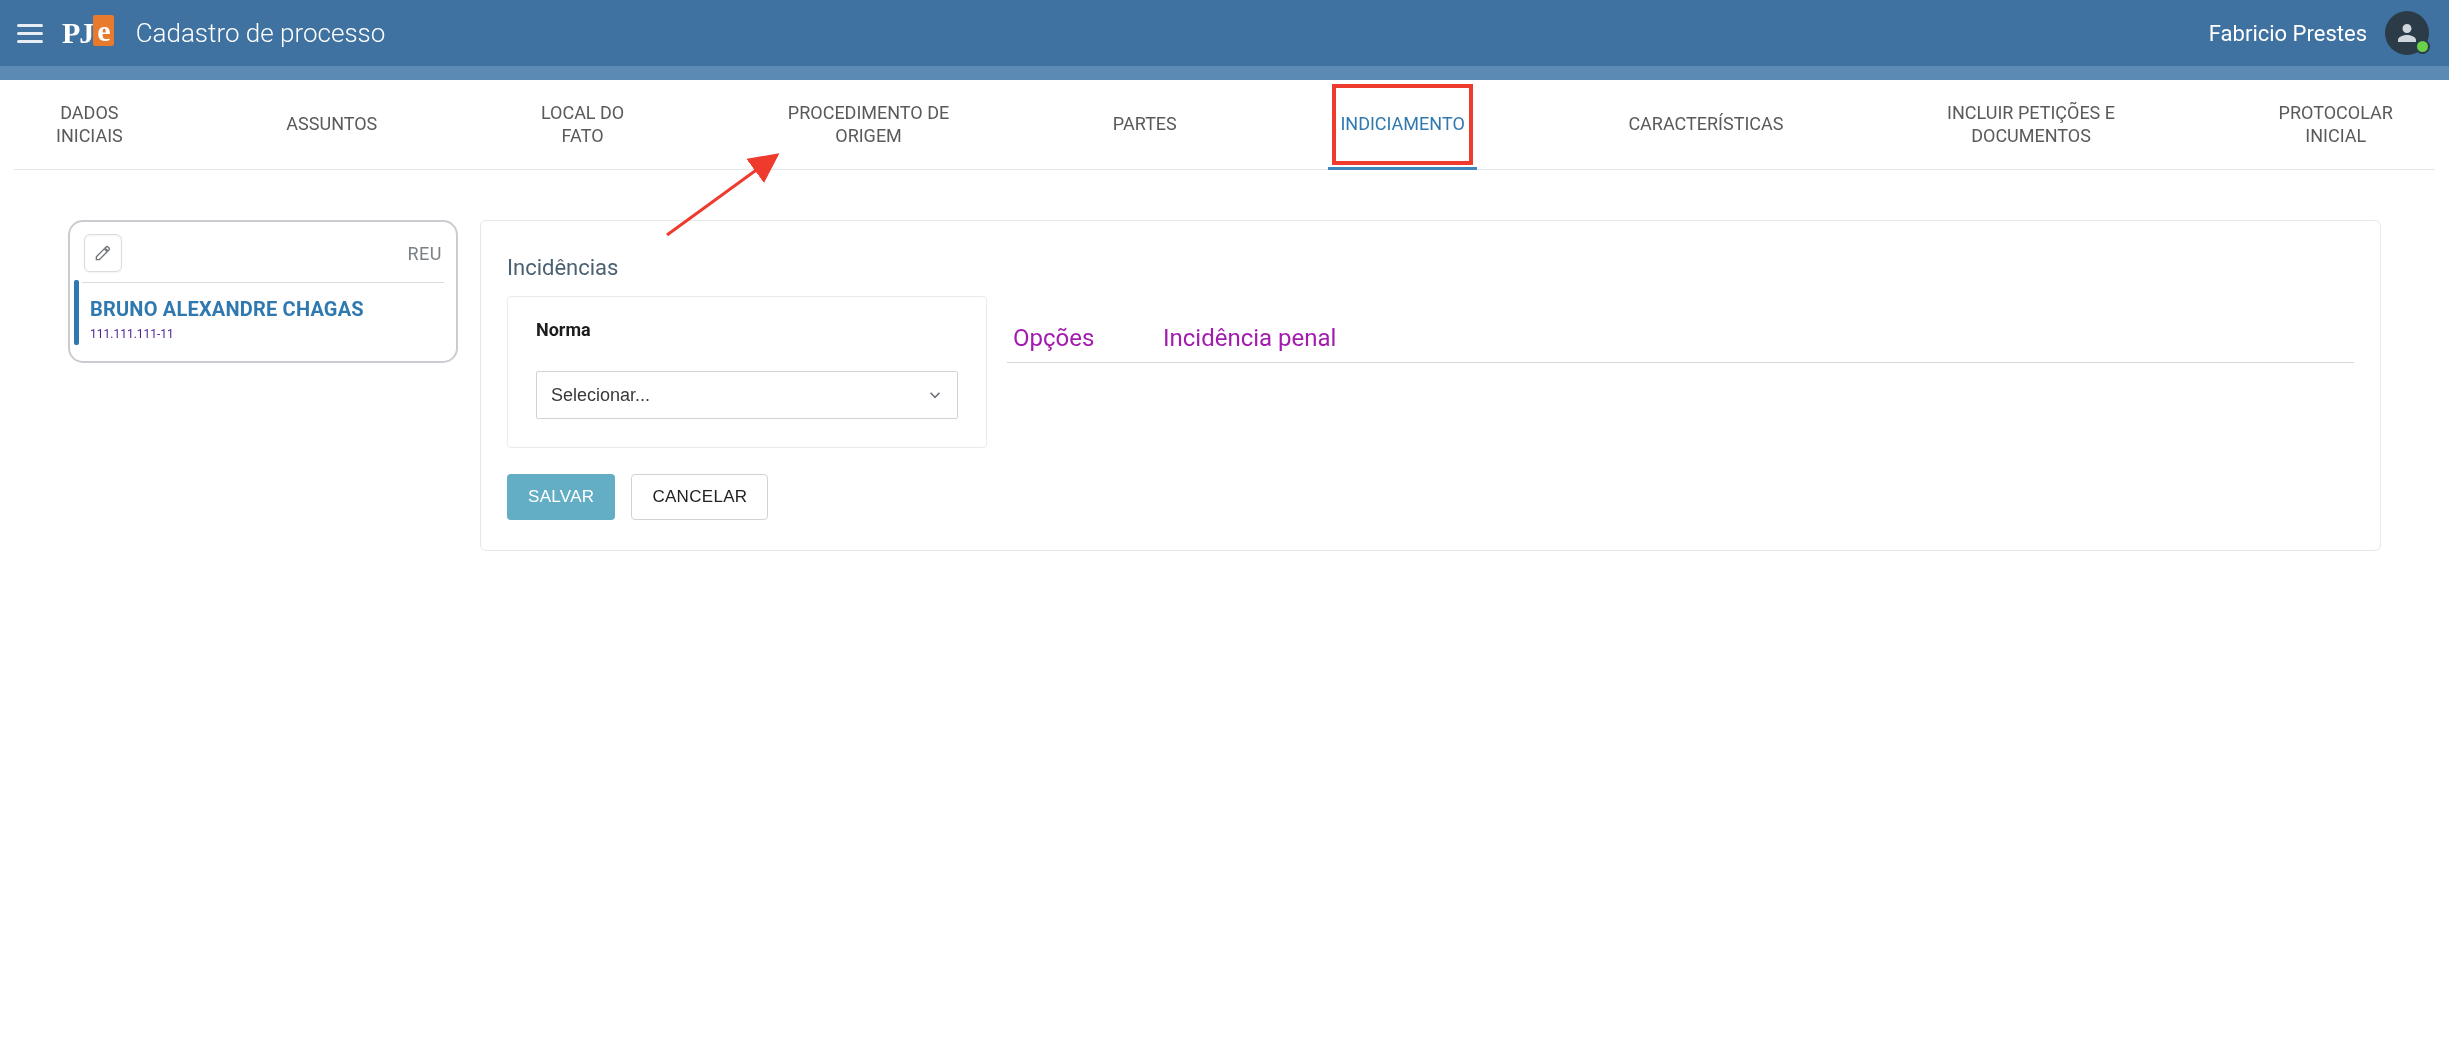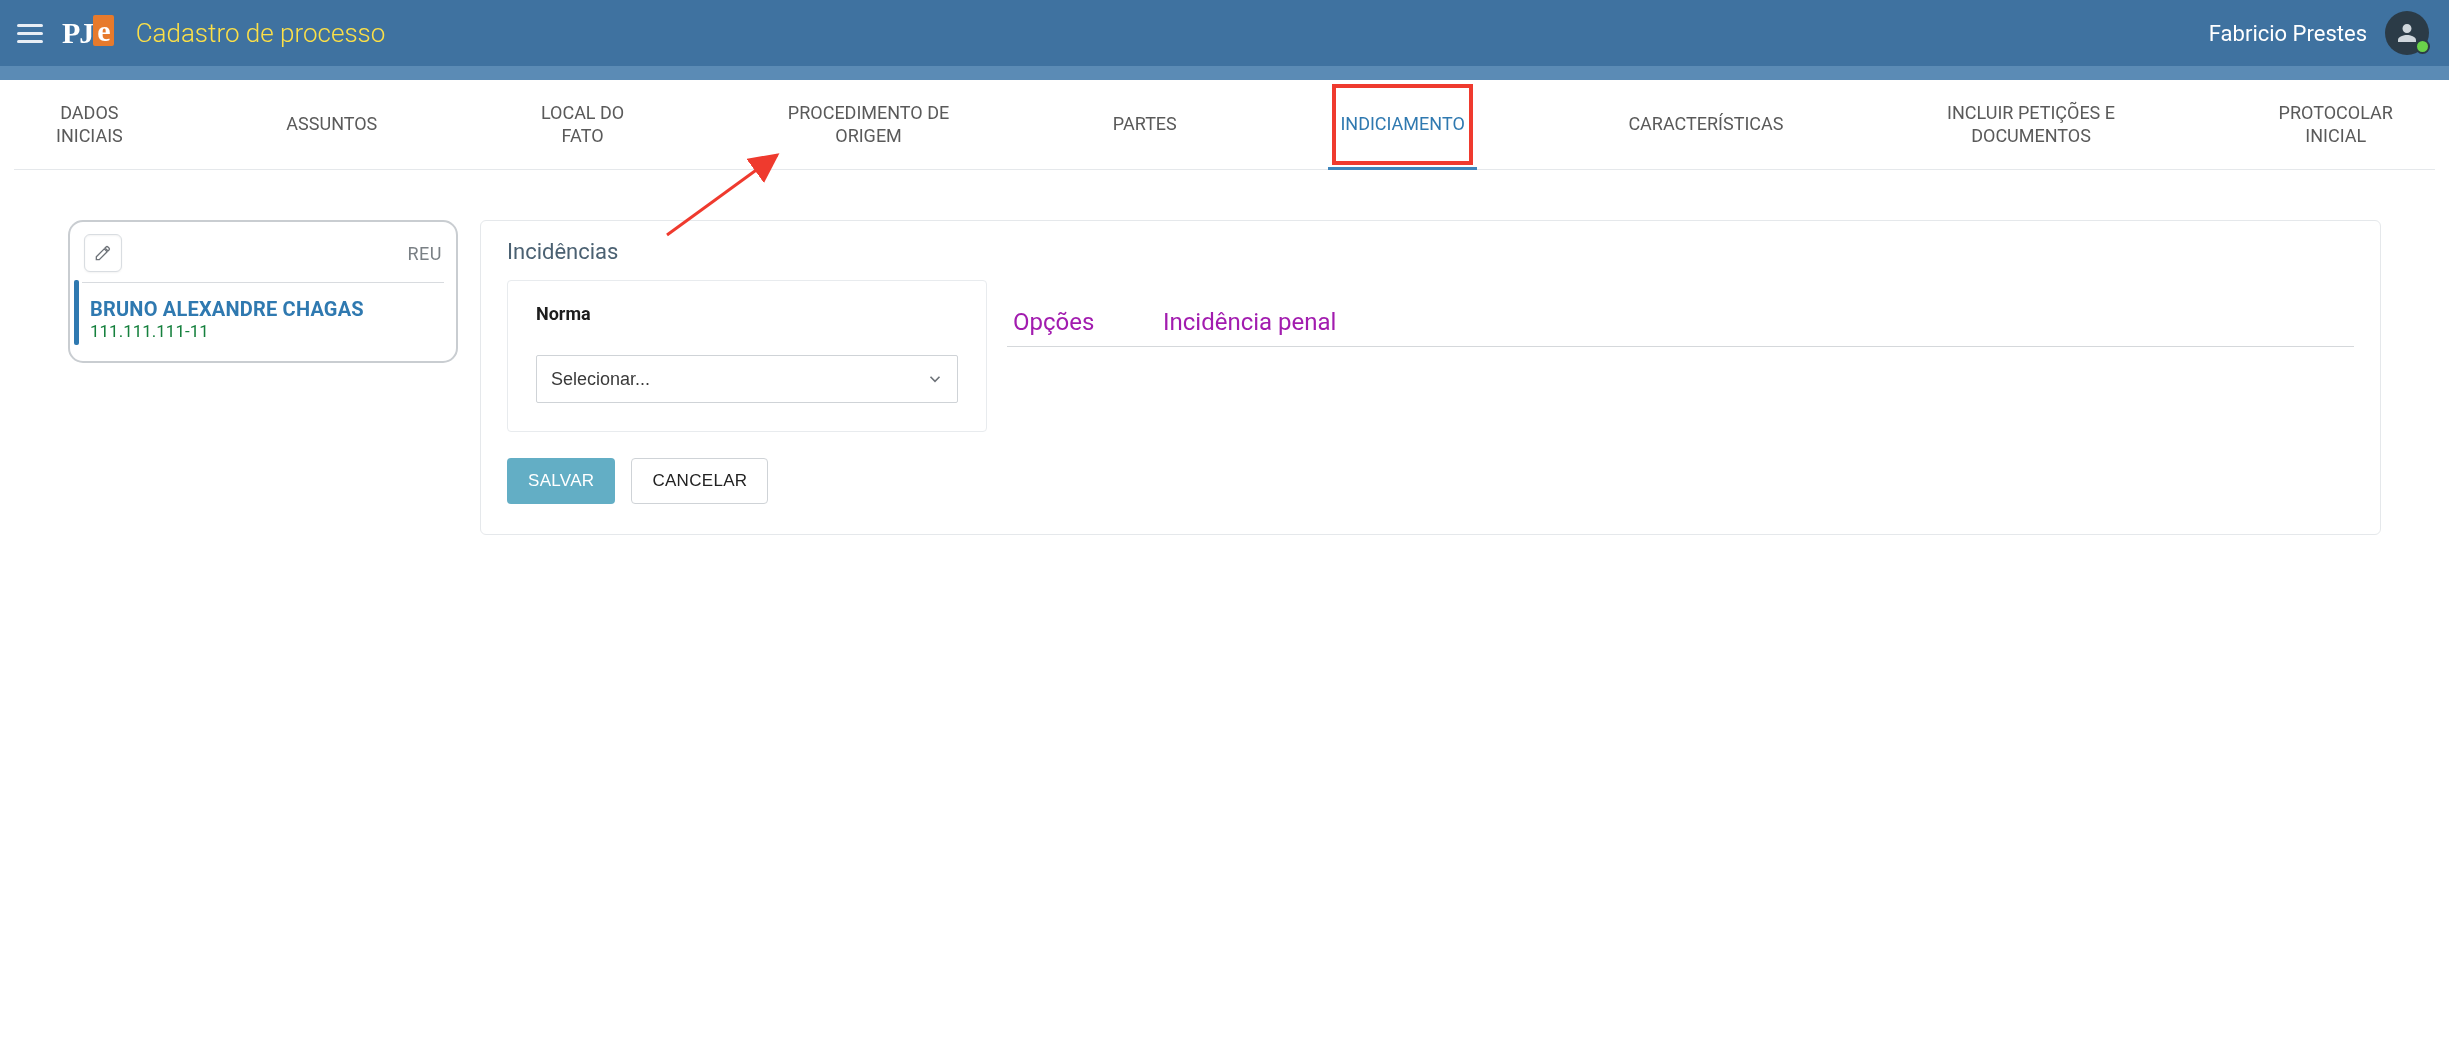--- a/index.html
+++ b/index.html
@@ -25,21 +25,21 @@
       display: flex; align-items: baseline; margin-right: 22px;
       font-family: Georgia, 'Times New Roman', serif;
     }
     .logo .p { color: #fff; }
     .logo .j { color: #fff; }
     .logo .e-wrap {
       background: #e77a2c; color: #fff; padding: 1px 4px 0 4px; border-radius: 2px;
       font-family: Georgia, serif;
       display:inline-block; line-height: 1; position: relative; top: -2px;
     }
-    .page-title { font-size: 26px; font-weight: 300; color: #fde047; }
+    .page-title { font-size: 26px; font-weight: 300; color: #ffffff; }
     .topbar .spacer { flex: 1; }
     .user-name { font-size: 22px; font-weight: 400; color: #fff; margin-right: 18px; }
     .avatar {
       width: 44px; height: 44px; border-radius: 50%;
       background: #2b3b47; position: relative;
       display: flex; align-items: center; justify-content: center;
     }
     .avatar svg { width: 24px; height: 24px; fill: #cfd6dc; }
     .avatar .dot { width: 11px; height: 11px; background: #6ad24a; border-radius: 50%; position: absolute; right: -1px; bottom: 1px; border: 2px solid #2b3b47; box-sizing: content-box; }
 
@@ -94,26 +94,26 @@
     .edit-btn {
       width: 38px; height: 38px; border: 1px solid #d9dde1; border-radius: 6px;
       display:flex; align-items:center; justify-content:center; cursor:pointer;
       box-shadow: 0 1px 2px rgba(0,0,0,0.05) inset, 0 1px 2px rgba(0,0,0,0.05);
       background: #fff;
     }
     .edit-btn svg { width: 20px; height: 20px; stroke: #6d7278; fill: none; stroke-width: 1.6; }
     .party-tag { color: #7a8085; font-size: 18px; letter-spacing: 0.5px; }
     .party-sep { height: 1px; background: #d8dbdf; margin: 2px 0 14px; }
     .party-name { color: #2f79b0; font-size: 20px; font-weight: 700; margin-left: 8px; letter-spacing: 0.2px; }
-    .party-doc { color: #15803d; font-size: 17px; margin-left: 8px; }
+    .party-doc { color: #4c1d95; font-size: 12px; margin-left: 8px; margin-top: 6px; }
 
     .right-col { flex: 1; }
     .panel {
       border: 1px solid #e5e8eb; border-radius: 6px;
-      padding: 18px 26px 30px;
+      padding: 34px 26px 30px;
     }
     .panel-title { color: #4b6172; font-size: 22px; margin-bottom: 16px; }
     .inner-row { display:flex; gap: 20px; align-items: flex-start; }
     .form-block {
       border: 1px solid #e8ebee; border-radius: 4px;
       padding: 22px 28px 28px; width: 480px;
     }
     .label { font-size: 18px; font-weight: 700; color: #1d1d1d; margin-bottom: 10px; display:block; }
     .select {
       width: 100%; border: 1px solid #cfd3d7; border-radius: 2px;

